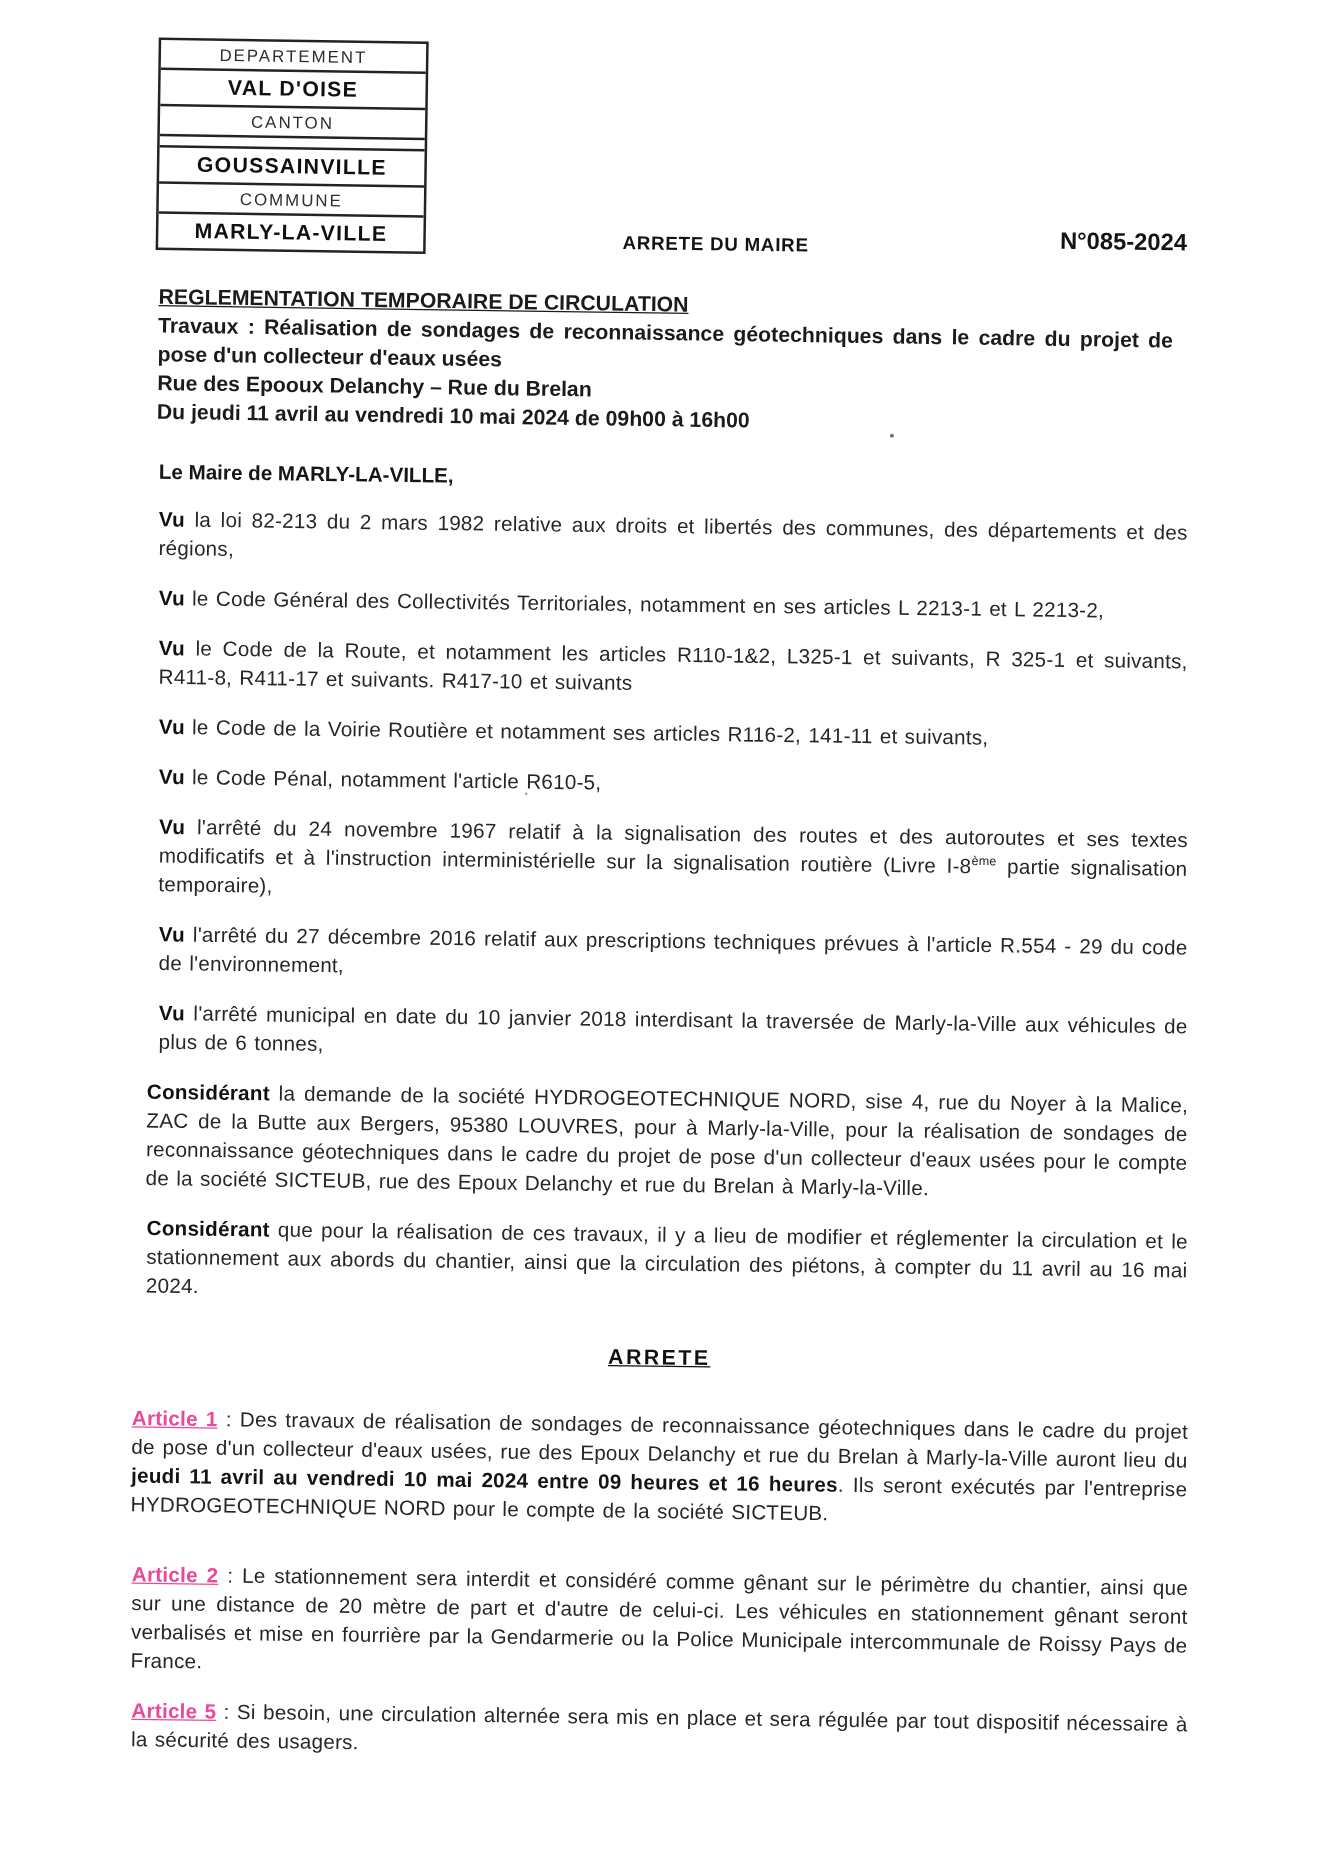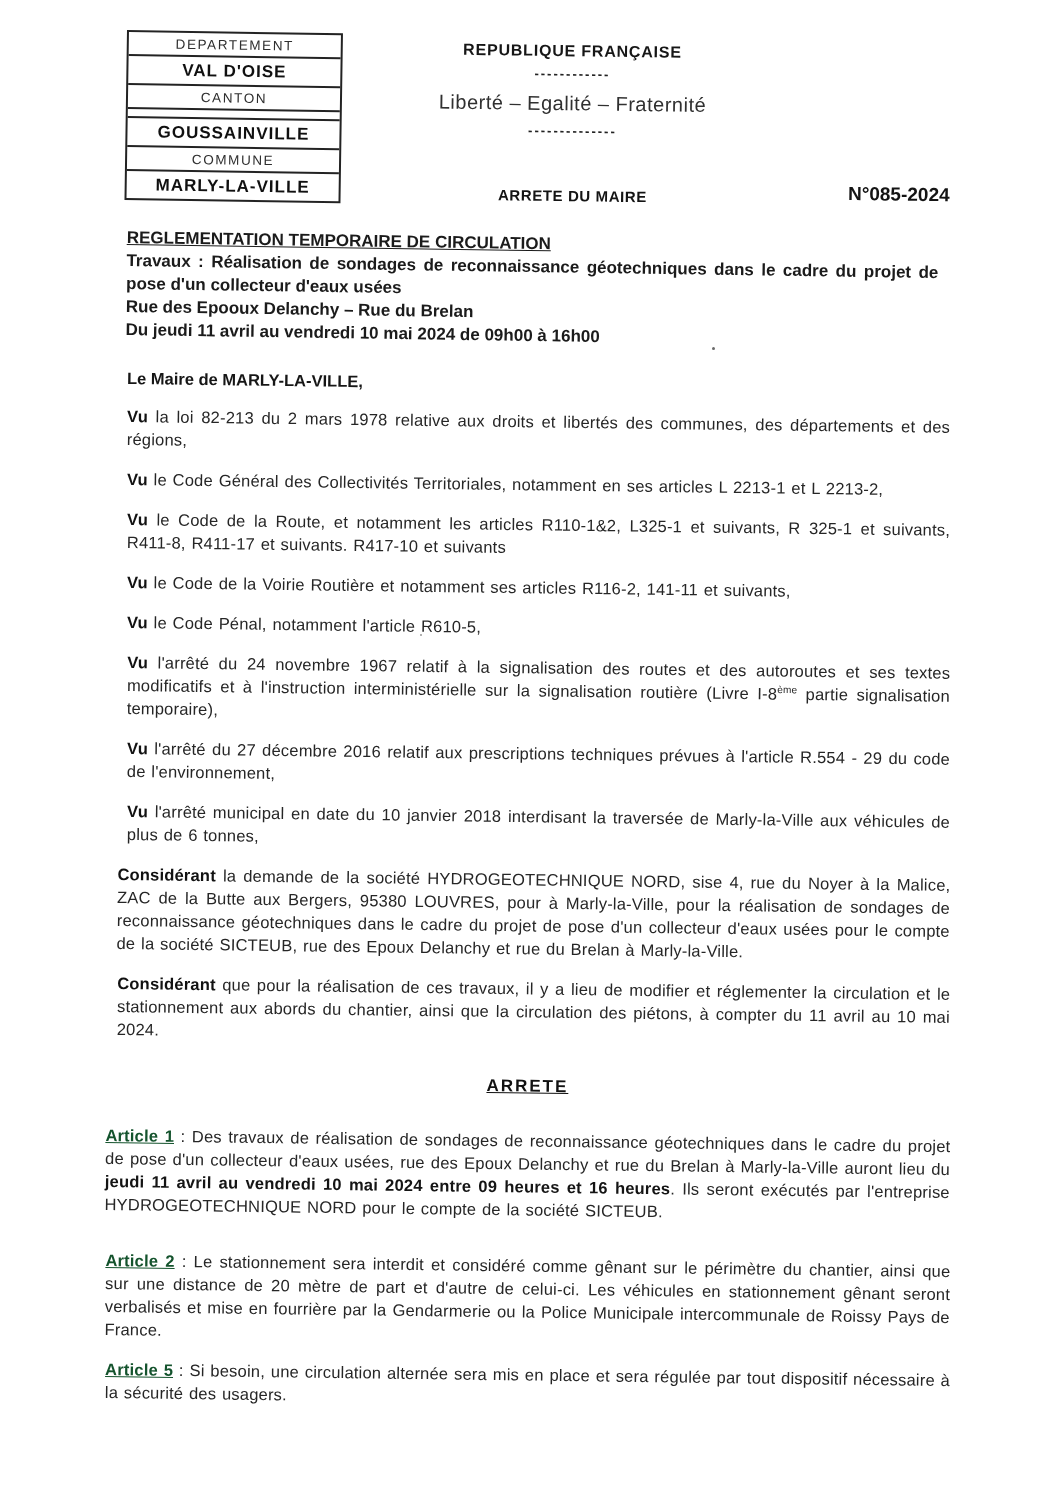--- a/index.html
+++ b/index.html
@@ -50,21 +50,21 @@
   .subject p { margin: 0; }
 
   
   .para { margin: 17px 0 0; font-size: 16.5px; line-height: 23px;
           text-align: justify; letter-spacing: 0.2px; word-spacing: 1px; }
   .opening { margin: 28px 0 0 22px; font-size: 16.5px; font-weight: 700; color: #161616; }
   #recitals { margin-left: 22px; }
   #considerants { margin-left: 12px; }
   #articles { margin-left: 0; }
   .lead { font-weight: 700; color: #111; }
-  .lead-article { font-weight: 700; color: #14532d; text-decoration: underline; }
+  .lead-article { font-weight: 700; color: #ec4899; text-decoration: underline; }
   .b { font-weight: 700; color: #141414; }
   sup { font-size: 10px; line-height: 0; }
   .arrete-heading { margin: 30px 0 0; text-align: center;
                     font-size: 17px; font-weight: 700; letter-spacing: 2px;
                     text-decoration: underline; color: #111; }
   .article-1 { margin-top: 33px; }
   .article-2 { margin-top: 33px; }
   .article-3 { margin-top: 17px; }
 
   .speck { position: absolute; background: #6a6a6a; border-radius: 50%; }
@@ -80,54 +80,48 @@
     <div class="commune-box tiltb">
         <div class="lh-row">DEPARTEMENT</div>
         <div class="lh-row lh-bold">VAL D'OISE</div>
         <div class="lh-row">CANTON</div>
         <div class="lh-row lh-spacer"></div>
         <div class="lh-row lh-bold">GOUSSAINVILLE</div>
         <div class="lh-row">COMMUNE</div>
         <div class="lh-row lh-bold">MARLY-LA-VILLE</div>
       </div>
 
-    <div class="center-head">
-      <div class="republic tilt">REPUBLIQUE FRANÇAISE</div>
-      <div class="dash-row tilt">------------</div>
-      <div class="motto tilt">Liberté – Egalité – Fraternité</div>
-      <div class="dash-row dash-row2 tilt">--------------</div>
-    </div>
 
     <div class="doc-type tilt">ARRETE DU MAIRE</div>
     <div class="doc-number tilt">N°085-2024</div>
   </div>
 
   <div class="subject tiltb">
     <p class="subject-title">REGLEMENTATION TEMPORAIRE DE CIRCULATION</p>
     <p>Travaux : Réalisation de sondages de reconnaissance géotechniques dans le cadre du projet de pose d'un collecteur d'eaux usées</p>
     <p>Rue des Epooux Delanchy – Rue du Brelan</p>
     <p>Du jeudi 11 avril au vendredi 10 mai 2024 de 09h00 à 16h00</p>
   </div>
 
   <p class="opening tilt">Le Maire de MARLY-LA-VILLE,</p>
 
   <div id="recitals">
-      <p class="para tilt "><span class="lead">Vu</span><span> la loi 82-213 du 2 mars 1978 relative aux droits et libertés des communes, des départements et des régions,</span></p>
+      <p class="para tilt "><span class="lead">Vu</span><span> la loi 82-213 du 2 mars 1982 relative aux droits et libertés des communes, des départements et des régions,</span></p>
       <p class="para tilt "><span class="lead">Vu</span><span> le Code Général des Collectivités Territoriales, notamment en ses articles L 2213-1 et L 2213-2,</span></p>
       <p class="para tilt "><span class="lead">Vu</span><span> le Code de la Route, et notamment les articles R110-1&amp;2, L325-1 et suivants, R 325-1 et suivants, R411-8, R411-17 et suivants. R417-10 et suivants</span></p>
       <p class="para tilt "><span class="lead">Vu</span><span> le Code de la Voirie Routière et notamment ses articles R116-2, 141-11 et suivants,</span></p>
       <p class="para tilt "><span class="lead">Vu</span><span> le Code Pénal, notamment l'article R610-5,</span></p>
       <p class="para tilt "><span class="lead">Vu</span><span> l'arrêté du 24 novembre 1967 relatif à la signalisation des routes et des autoroutes et ses textes modificatifs et à l'instruction interministérielle sur la signalisation routière (Livre I-8</span><sup>ème</sup><span> partie signalisation temporaire),</span></p>
       <p class="para tilt "><span class="lead">Vu</span><span> l'arrêté du 27 décembre 2016 relatif aux prescriptions techniques prévues à l'article R.554 - 29 du code de l'environnement,</span></p>
       <p class="para tilt "><span class="lead">Vu</span><span> l'arrêté municipal en date du 10 janvier 2018 interdisant la traversée de Marly-la-Ville aux véhicules de plus de 6 tonnes,</span></p>
     </div>
 
   <div id="considerants">
       <p class="para tilt "><span class="lead">Considérant</span><span> la demande de la société HYDROGEOTECHNIQUE NORD, sise 4, rue du Noyer à la Malice, ZAC de la Butte aux Bergers, 95380 LOUVRES, pour à Marly-la-Ville, pour la réalisation de sondages de reconnaissance géotechniques dans le cadre du projet de pose d'un collecteur d'eaux usées pour le compte de la société SICTEUB, rue des Epoux Delanchy et rue du Brelan à Marly-la-Ville.</span></p>
-      <p class="para tilt "><span class="lead">Considérant</span><span> que pour la réalisation de ces travaux, il y a lieu de modifier et réglementer la circulation et le stationnement aux abords du chantier, ainsi que la circulation des piétons, à compter du 11 avril au 10 mai 2024.</span></p>
+      <p class="para tilt "><span class="lead">Considérant</span><span> que pour la réalisation de ces travaux, il y a lieu de modifier et réglementer la circulation et le stationnement aux abords du chantier, ainsi que la circulation des piétons, à compter du 11 avril au 16 mai 2024.</span></p>
     </div>
 
   <p class="arrete-heading tilt">ARRETE</p>
 
   <div id="articles">
       <p class="para tilt article-1"><span class="lead-article">Article 1</span><span> : Des travaux de réalisation de sondages de reconnaissance géotechniques dans le cadre du projet de pose d'un collecteur d'eaux usées, rue des Epoux Delanchy et rue du Brelan à Marly-la-Ville auront lieu du </span><span class="b">jeudi 11 avril au vendredi 10 mai 2024 entre 09 heures et 16 heures</span><span>. Ils seront exécutés par l'entreprise HYDROGEOTECHNIQUE NORD pour le compte de la société SICTEUB.</span></p>
       <p class="para tilt article-2"><span class="lead-article">Article 2</span><span> : Le stationnement sera interdit et considéré comme gênant sur le périmètre du chantier, ainsi que sur une distance de 20 mètre de part et d'autre de celui-ci. Les véhicules en stationnement gênant seront verbalisés et mise en fourrière par la Gendarmerie ou la Police Municipale intercommunale de Roissy Pays de France.</span></p>
       <p class="para tilt article-3"><span class="lead-article">Article 5</span><span> : Si besoin, une circulation alternée sera mis en place et sera régulée par tout dispositif nécessaire à la sécurité des usagers.</span></p>
     </div>
 

